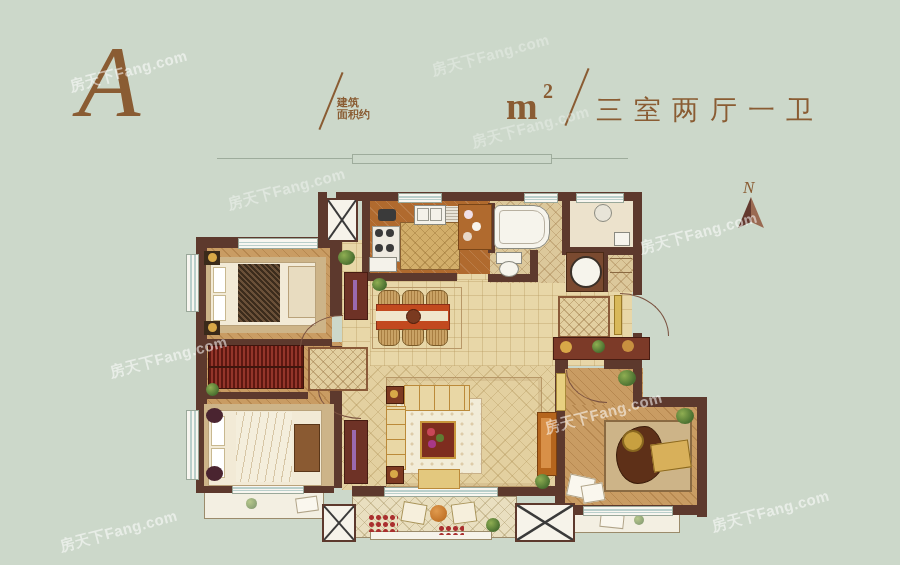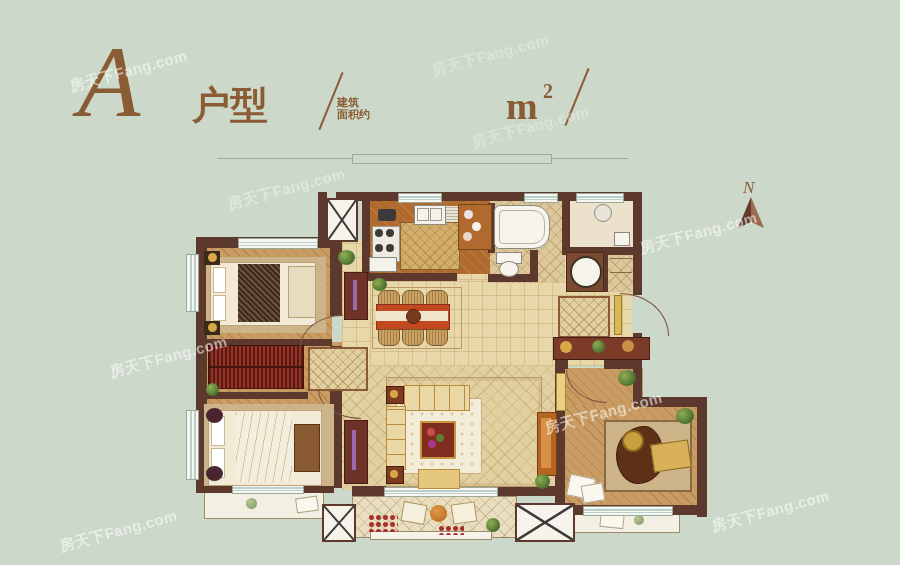--- a/index.html
+++ b/index.html
@@ -63,29 +63,29 @@
   .darkcab{position:absolute;background:#6e3226;border:1px solid #471c12;}
   .plant{position:absolute;border-radius:50%;
       background:radial-gradient(circle at 35% 35%,#8fae52,#4a7030 70%);}
 </style>
 </head>
 <body>
 
 <div class="page">
 
   <div class="big-a">A</div>
-  <div class="type-label">户型</div>
   <div class="slash" style="left:330px;top:70px;"></div>
   <div class="area-note">
     <div>建筑</div>
     <div>面积约</div>
   </div>
   <div class="area-unit">m</div>
   <div class="area-sup">2</div>
   <div class="slash" style="left:576px;top:66px;"></div>
+  <div class="layout-label">三室两厅一卫</div>
   <div class="decor-line"></div>
   <div class="decor-box"></div>
 
   <div class="floor-tile" style="left:342px;top:240px;width:30px;height:130px;"></div>
   <div class="floor-tile" style="left:370px;top:274px;width:262px;height:92px;"></div>
   <div class="floor-tile" style="left:457px;top:250px;width:35px;height:30px;"></div>
   <div class="floor-lattice" style="left:342px;top:366px;width:213px;height:124px;"></div>
   <div class="floor-wood" style="left:206px;top:246px;width:126px;height:96px;"></div>
   <div class="floor-wood" style="left:206px;top:342px;width:136px;height:56px;"></div>
   <div class="floor-wood" style="left:206px;top:398px;width:136px;height:90px;"></div>

